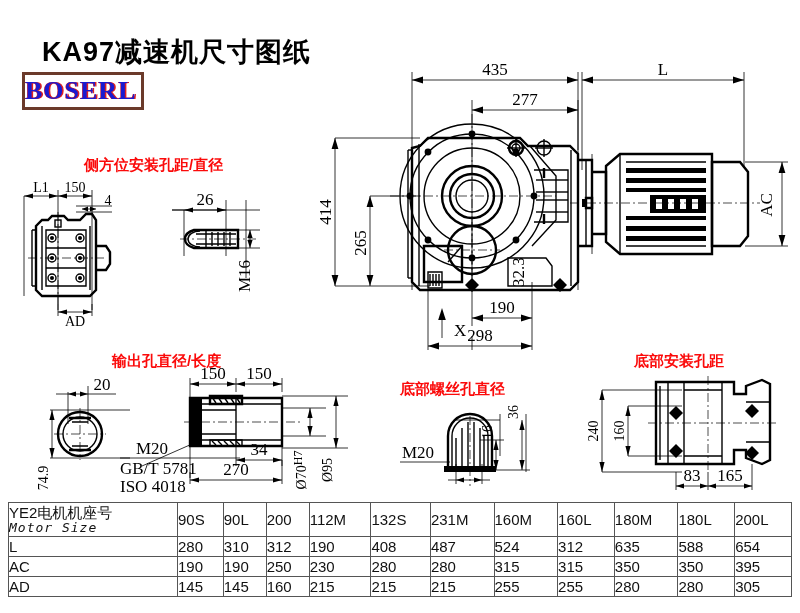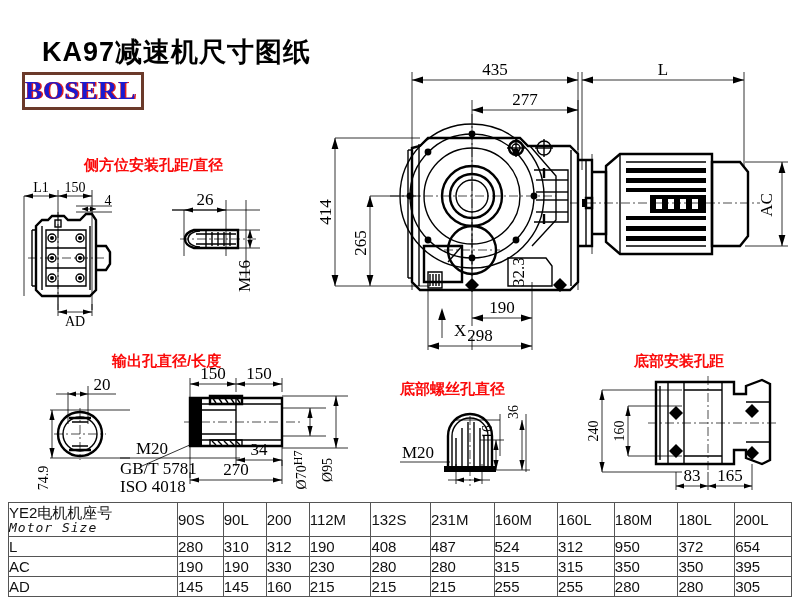--- a/index.html
+++ b/index.html
@@ -717,29 +717,29 @@
     <tr>
       <td class="rowhdr">L</td>
       <td>280</td>
       <td>310</td>
       <td>312</td>
       <td>190</td>
       <td>408</td>
       <td>487</td>
       <td>524</td>
       <td>312</td>
-      <td>950</td>
-      <td>372</td>
+      <td>635</td>
+      <td>588</td>
       <td>654</td>
     </tr>
     <tr>
       <td class="rowhdr">AC</td>
       <td>190</td>
       <td>190</td>
-      <td>330</td>
+      <td>250</td>
       <td>230</td>
       <td>280</td>
       <td>280</td>
       <td>315</td>
       <td>315</td>
       <td>350</td>
       <td>350</td>
       <td>395</td>
     </tr>
     <tr>

